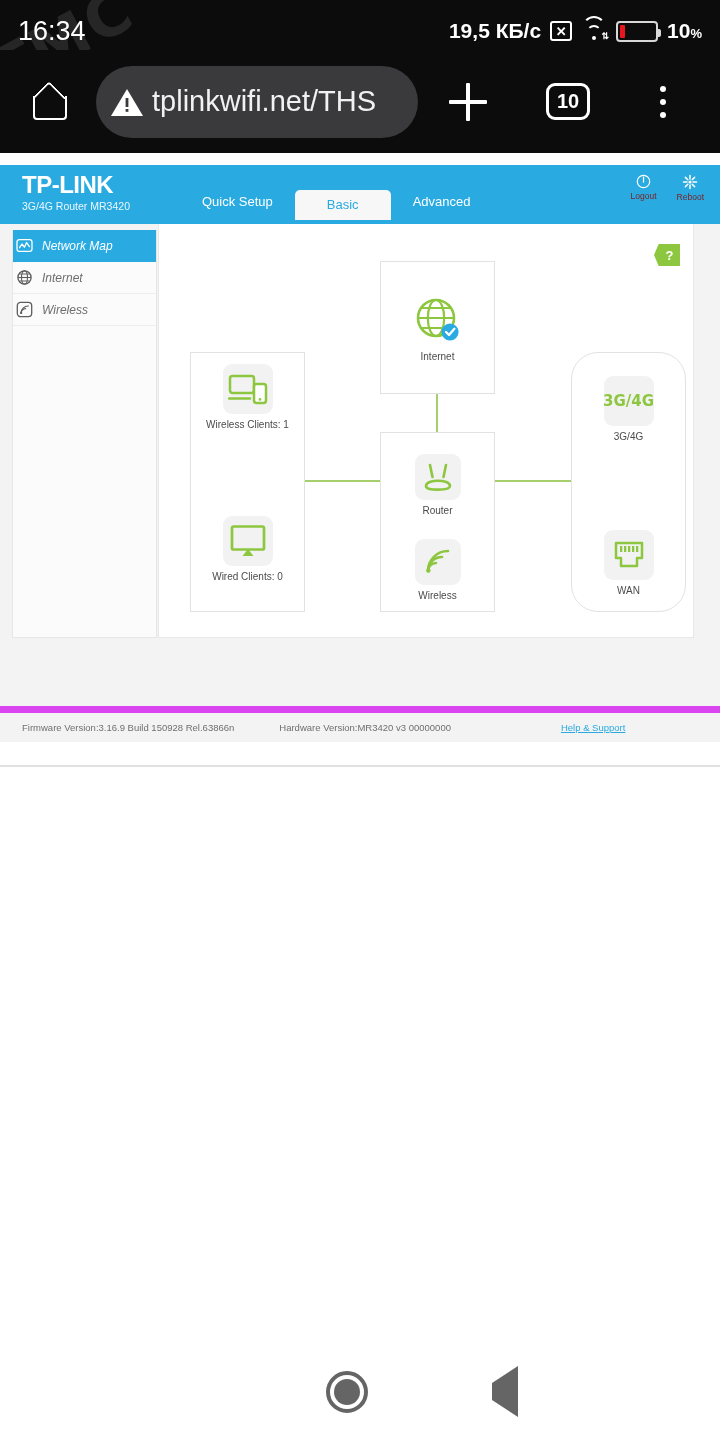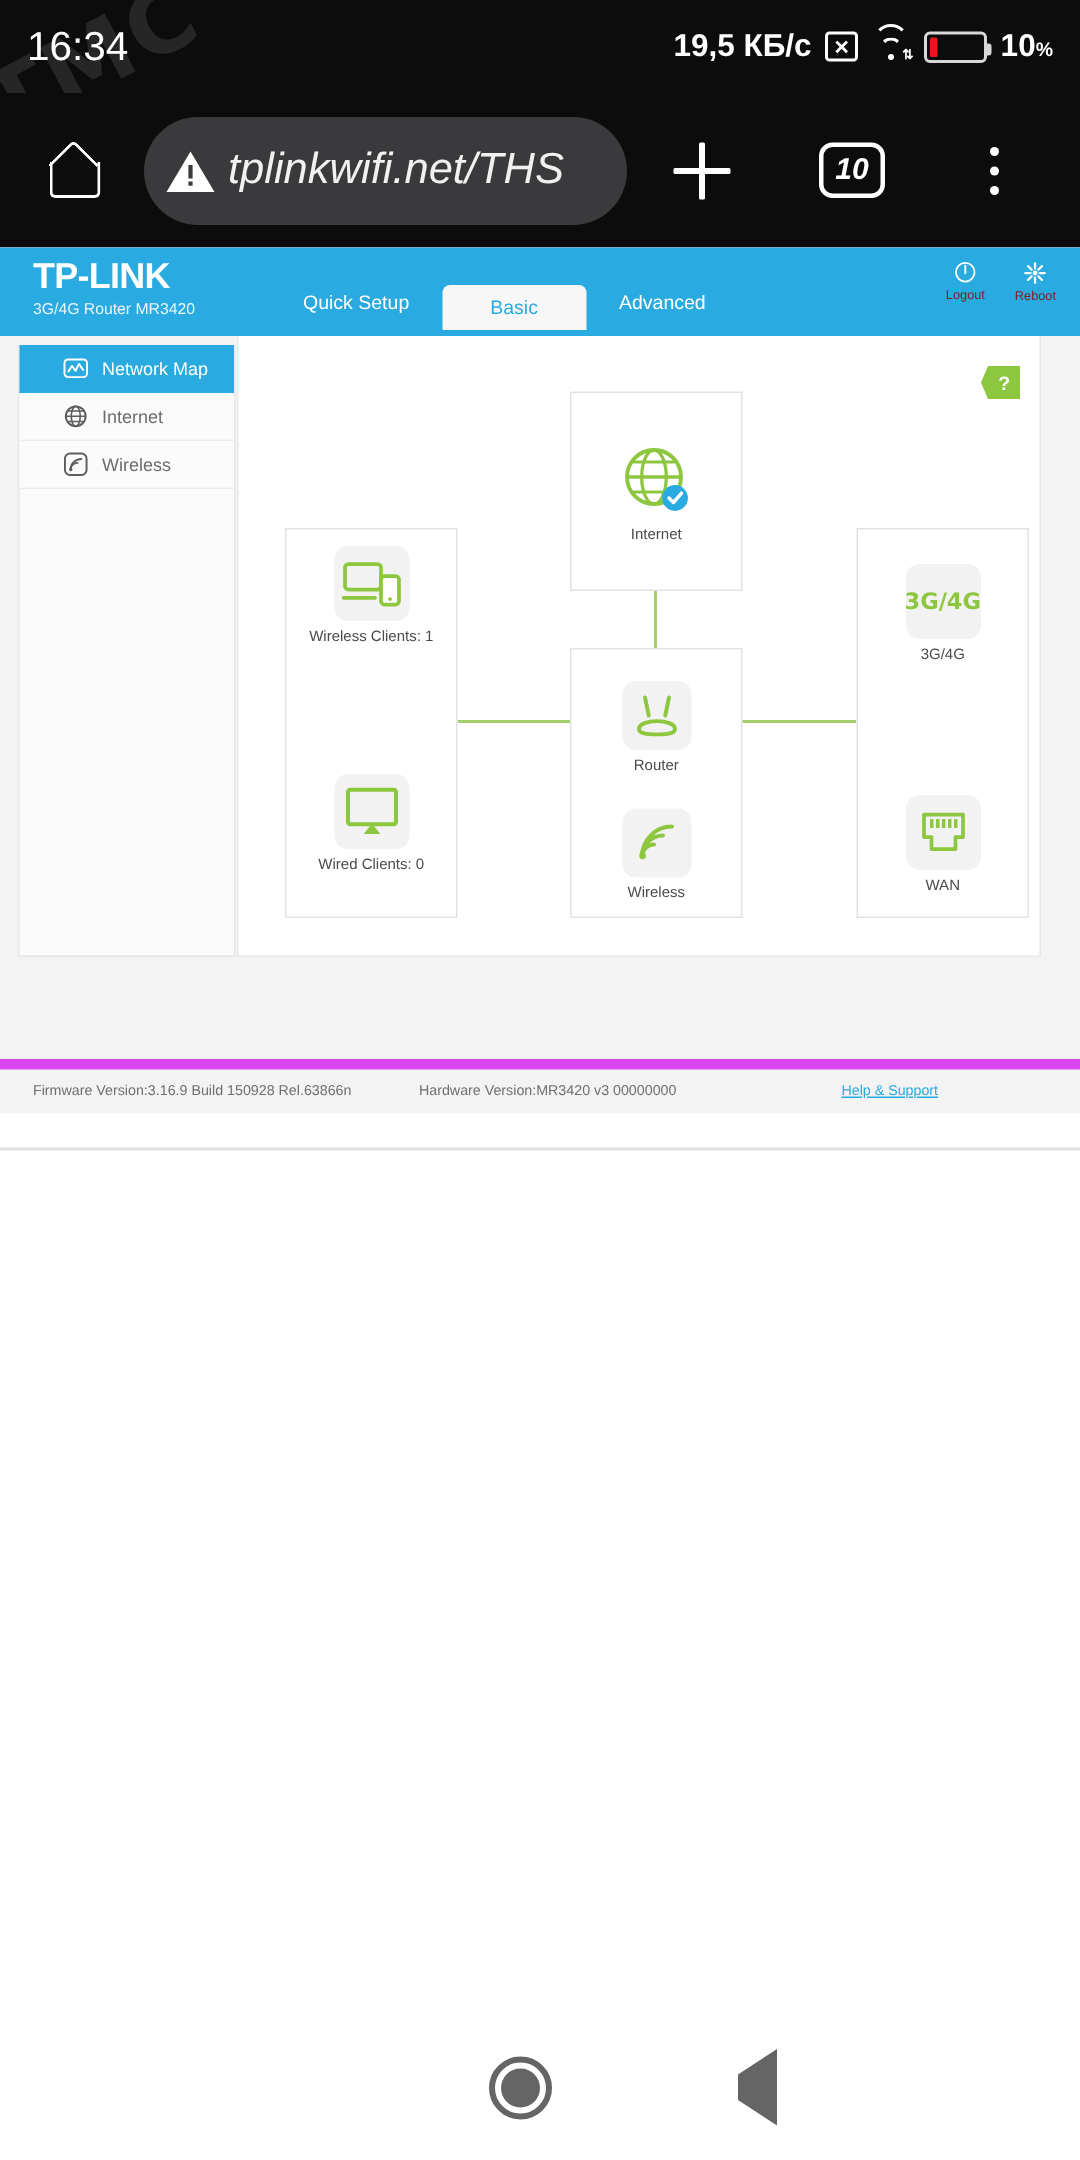--- a/index.html
+++ b/index.html
@@ -56,22 +56,22 @@
   
   .wm{
     position:absolute;left:-6px;top:-14px;width:220px;height:120px;
     font-size:60px;font-weight:bold;color:rgba(255,255,255,.11);
     transform:rotate(-28deg);letter-spacing:2px;pointer-events:none;
     font-family:"DejaVu Sans",sans-serif;
   }
 
   
   .browser-bar{
-    position:absolute;left:0;top:62px;width:720px;height:103px;
-    background:#0c0c0c; display:flex; align-items:center;font-style:italic;
+    position:absolute;left:0;top:50px;width:720px;height:103px;
+    background:#0c0c0c; display:flex; align-items:center;
   }
   .home-btn{ width:96px;height:103px;display:flex;align-items:center;justify-content:center; }
   .home-ic{ width:36px;height:34px;position:relative; }
   .home-ic:before{
     content:"";position:absolute;left:3px;top:11px;width:30px;height:22px;
     border:2.5px solid #fff;border-top:none;border-radius:0 0 4px 4px;
   }
   .home-ic:after{
     content:"";position:absolute;left:6.5px;top:1px;width:22px;height:22px;
     border-left:2.5px solid #fff;border-top:2.5px solid #fff;
@@ -142,23 +142,24 @@
 
   .body-area{
     position:absolute;left:0;top:59px;width:720px;height:423px;background:#f3f3f3;
   }
   
   .side{
     position:absolute;left:12px;top:6px;width:145px;height:408px;
     background:#fbfbfb;border:1px solid #e6e6e6;border-top:none;
   }
   .side-item{
-    height:32px;display:flex;align-items:center;padding-left:29px;gap:9px;
+    height:32px;display:flex;align-items:center;padding-left:3px;gap:9px;
     font-size:12px;color:#6d6d6d;border-bottom:1px solid #ededed;cursor:pointer;
     background:#fbfbfb;
+    font-style:italic;
   }
   .side-item.active{ background:#29abe2;color:#fff;border-bottom-color:#29abe2; }
   .side-ic{ width:17px;height:17px;flex:0 0 17px;display:block; }
 
   
   .content{
     position:absolute;left:158px;top:0px;width:536px;height:414px;
     background:#fff;border:1px solid #e8e8e8;border-top:none;overflow:hidden;
   }
   .help-badge{
@@ -395,21 +396,21 @@
           <div class="cap">Wireless Clients: 1</div>
           <div class="tile" style="width:50px;height:50px;margin-top:86px;">
             <svg width="38" height="34" viewBox="0 0 38 34">
               <rect x="3" y="2.5" width="32" height="23" rx="1.6" fill="none" stroke="#8dc63f" stroke-width="2.7"></rect>
               <polygon points="19,25 13.5,32 24.5,32" fill="#8dc63f"></polygon>
             </svg>
           </div>
           <div class="cap">Wired Clients: 0</div>
         </div>
 
-        <div class="node" style="left:412px;top:128px;width:115px;height:260px;padding-top:23px;justify-content:flex-start;">
+        <div class="node" style="left:412px;top:128px;width:115px;height:260px;padding-top:23px;justify-content:flex-start;border-radius:27px;">
           <div class="tile" style="width:50px;height:50px;">
             <span style="font-size:15px;font-weight:bold;color:#8dc63f;font-family:'DejaVu Sans',sans-serif;">3G/4G</span>
           </div>
           <div class="cap">3G/4G</div>
           <div class="tile" style="width:50px;height:50px;margin-top:88px;">
             <svg width="36" height="32" viewBox="0 0 36 32">
               <path d="M5 4 H31 V19 H26 V27 H10 V19 H5 Z" fill="none" stroke="#8dc63f" stroke-width="2.5" stroke-linejoin="round"></path>
               <g fill="#8dc63f">
                 <rect x="9" y="7" width="2.3" height="6"></rect>
                 <rect x="13" y="7" width="2.3" height="6"></rect>

